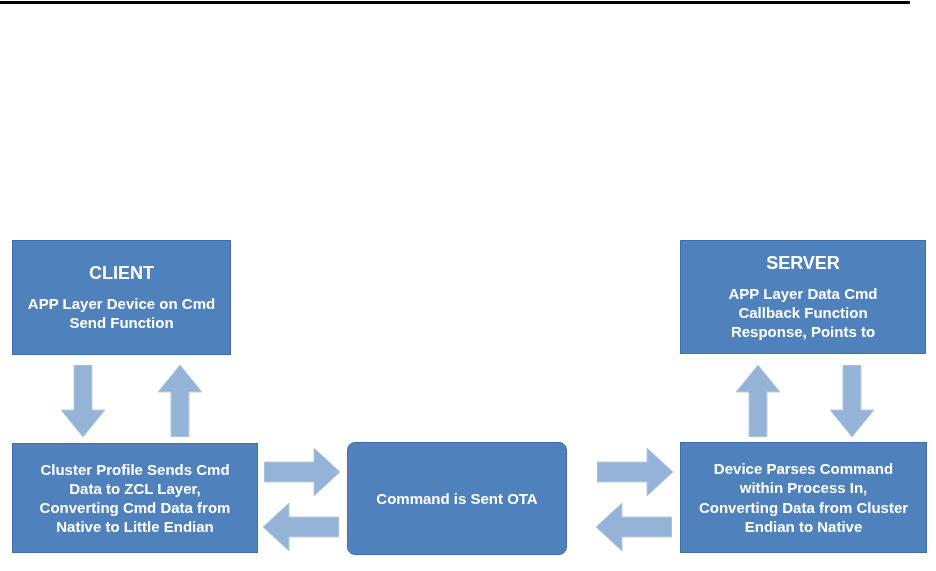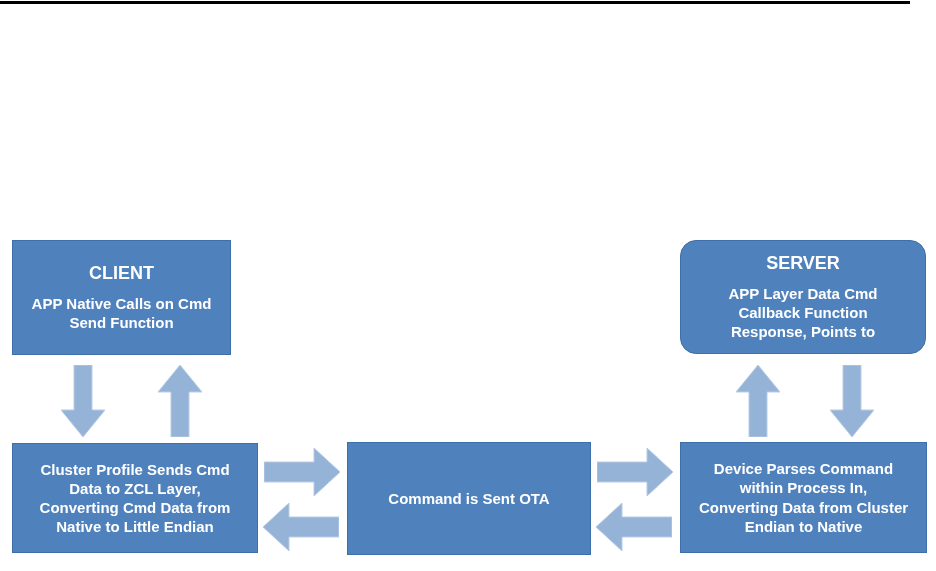--- a/index.html
+++ b/index.html
@@ -34,37 +34,37 @@
     font-weight: bold;
     line-height: 1.2;
     margin-bottom: 9px;
   }
   .box .line {
     font-size: 15px;
     font-weight: bold;
     line-height: 1.27;
   }
   #client-box  { left: 12px;  top: 240px; width: 219px; height: 115px; }
-  #server-box  { left: 680px; top: 240px; width: 246px; height: 114px; border-radius: 16px; }
+  #server-box  { left: 680px; top: 240px; width: 246px; height: 114px; }
   #cluster-box { left: 12px;  top: 443px; width: 246px; height: 110px; }
-  #ota-box     { left: 347px; top: 442px; width: 244px; height: 113px; }
+  #ota-box     { left: 347px; top: 442px; width: 220px; height: 113px; border-radius: 8px; }
   #device-box  { left: 680px; top: 442px; width: 247px; height: 111px; }
   .arrow { position: absolute; }
   .arrow svg { display: block; }
 </style>
 </head>
 <body>
 
 <div id="canvas">
 
   <div class="top-rule"></div>
 
   <div class="box" id="client-box">
     <div class="title">CLIENT</div>
-    <div class="line">APP Native Calls on Cmd</div>
+    <div class="line">APP Layer Device on Cmd</div>
     <div class="line">Send Function</div>
   </div>
 
   <div class="box" id="server-box">
     <div class="title">SERVER</div>
     <div class="line">APP Layer Data Cmd</div>
     <div class="line">Callback Function</div>
     <div class="line">Response, Points to</div>
   </div>
 

